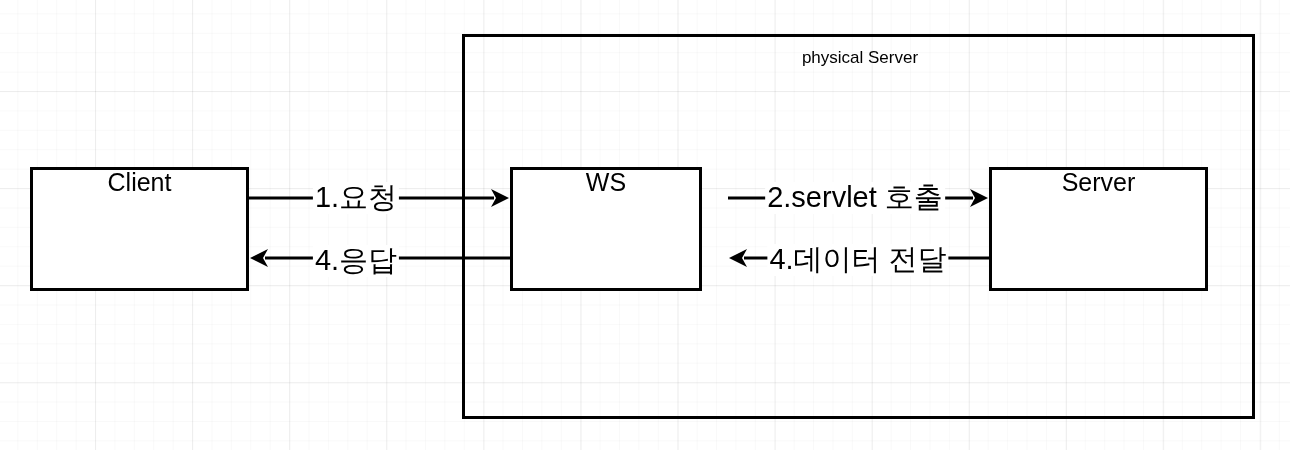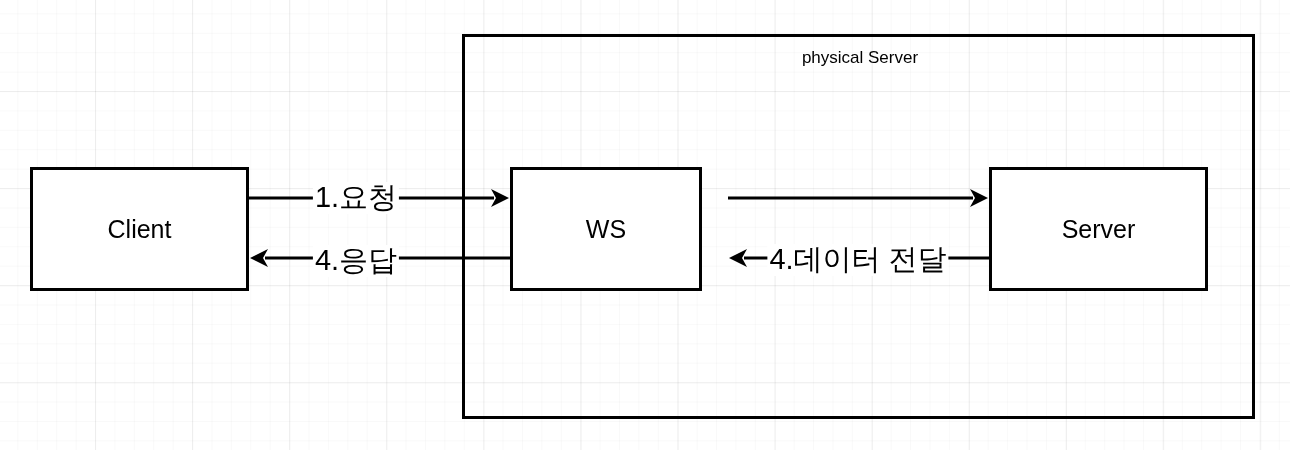--- a/index.html
+++ b/index.html
@@ -26,21 +26,21 @@
     background-position: -2px -6px, -2px -6px, -2px -6px, -2px -6px;
     font-family: "Liberation Sans", "DejaVu Sans", sans-serif;
   }
 
   .node-box {
     position: absolute;
     box-sizing: border-box;
     border: 3px solid #000000;
     background: #ffffff;
     display: flex;
-    align-items: center;
+    align-items: flex-start;
     justify-content: center;
   }
   .node-label {
     font-size: 25px;
     color: #000000;
     line-height: 1;
     white-space: nowrap;
   }
 
   .container-box {
@@ -111,15 +111,16 @@
   <div class="node-box" id="node-ws" style="left: 510px; top: 167px; width: 192px; height: 124px;">
     <span class="node-label">WS</span>
   </div>
 
   <div class="node-box" id="node-servlet" style="left: 989px; top: 167px; width: 219px; height: 124px;">
     <span class="node-label">Server</span>
   </div>
 
   <div class="edge-label" id="edge-label-0" style="left: 356px; top: 198px;">1.요청</div>
   <div class="edge-label" id="edge-label-1" style="left: 356px; top: 261px;">4.응답</div>
+  <div class="edge-label" id="edge-label-2" style="left: 855px; top: 198px;">2.servlet 호출</div>
   <div class="edge-label" id="edge-label-3" style="left: 858px; top: 260px;">4.데이터 전달</div>
 
 </div>
 
 </body></html>

